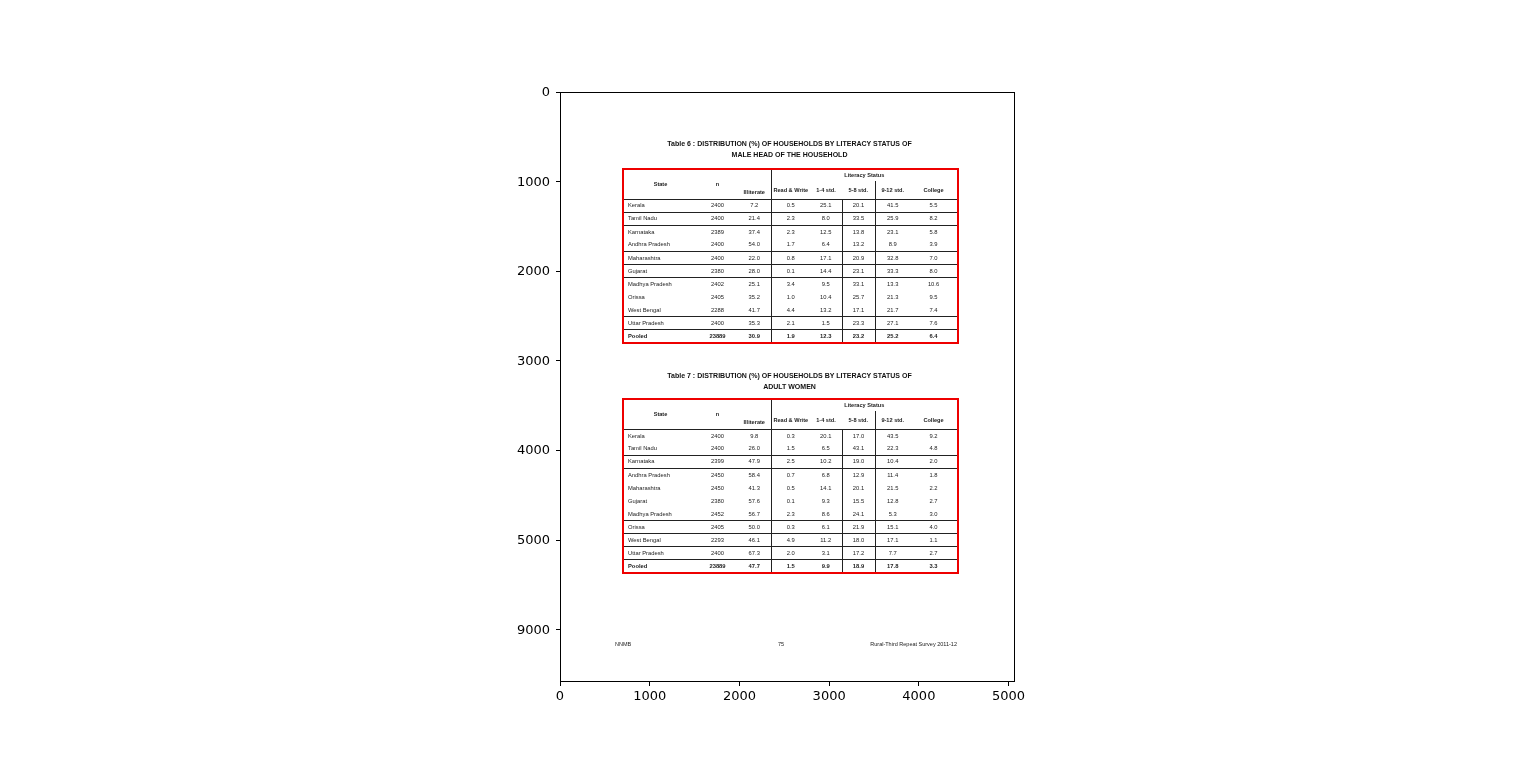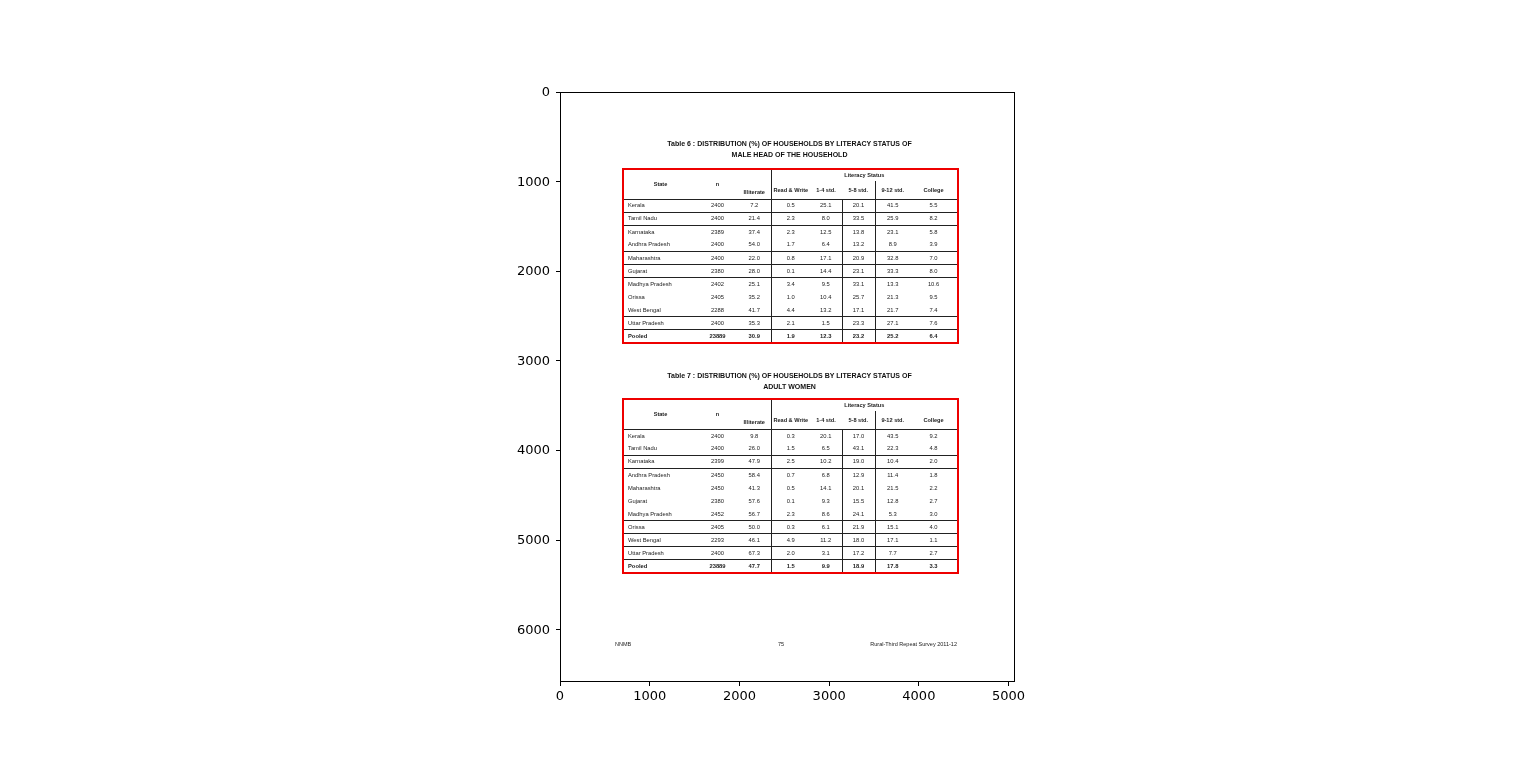--- a/index.html
+++ b/index.html
@@ -78,21 +78,21 @@
       <div class="tick-label y-label" style="left: 502px; top: 173.6px; width: 48px;">1000</div>
       <div class="tick" style="left: 556px; top: 270.7px; width: 4px; height: 1px;"></div>
       <div class="tick-label y-label" style="left: 502px; top: 263.2px; width: 48px;">2000</div>
       <div class="tick" style="left: 556px; top: 360.3px; width: 4px; height: 1px;"></div>
       <div class="tick-label y-label" style="left: 502px; top: 352.8px; width: 48px;">3000</div>
       <div class="tick" style="left: 556px; top: 449.9px; width: 4px; height: 1px;"></div>
       <div class="tick-label y-label" style="left: 502px; top: 442.4px; width: 48px;">4000</div>
       <div class="tick" style="left: 556px; top: 539.5px; width: 4px; height: 1px;"></div>
       <div class="tick-label y-label" style="left: 502px; top: 532px; width: 48px;">5000</div>
       <div class="tick" style="left: 556px; top: 629.1px; width: 4px; height: 1px;"></div>
-      <div class="tick-label y-label" style="left: 502px; top: 621.6px; width: 48px;">6000</div>
+      <div class="tick-label y-label" style="left: 502px; top: 621.6px; width: 48px;">9000</div>
     </div>
 
   <div class="axes">
     <div class="scan">
 
       <div class="doc-title" style="top:45px;">
         <div>Table 6 : DISTRIBUTION (%) OF HOUSEHOLDS BY LITERACY STATUS OF</div>
         <div>MALE HEAD OF THE HOUSEHOLD</div>
       </div>
       <table class="doc-table" style="top:75px;" id="tbl0">

